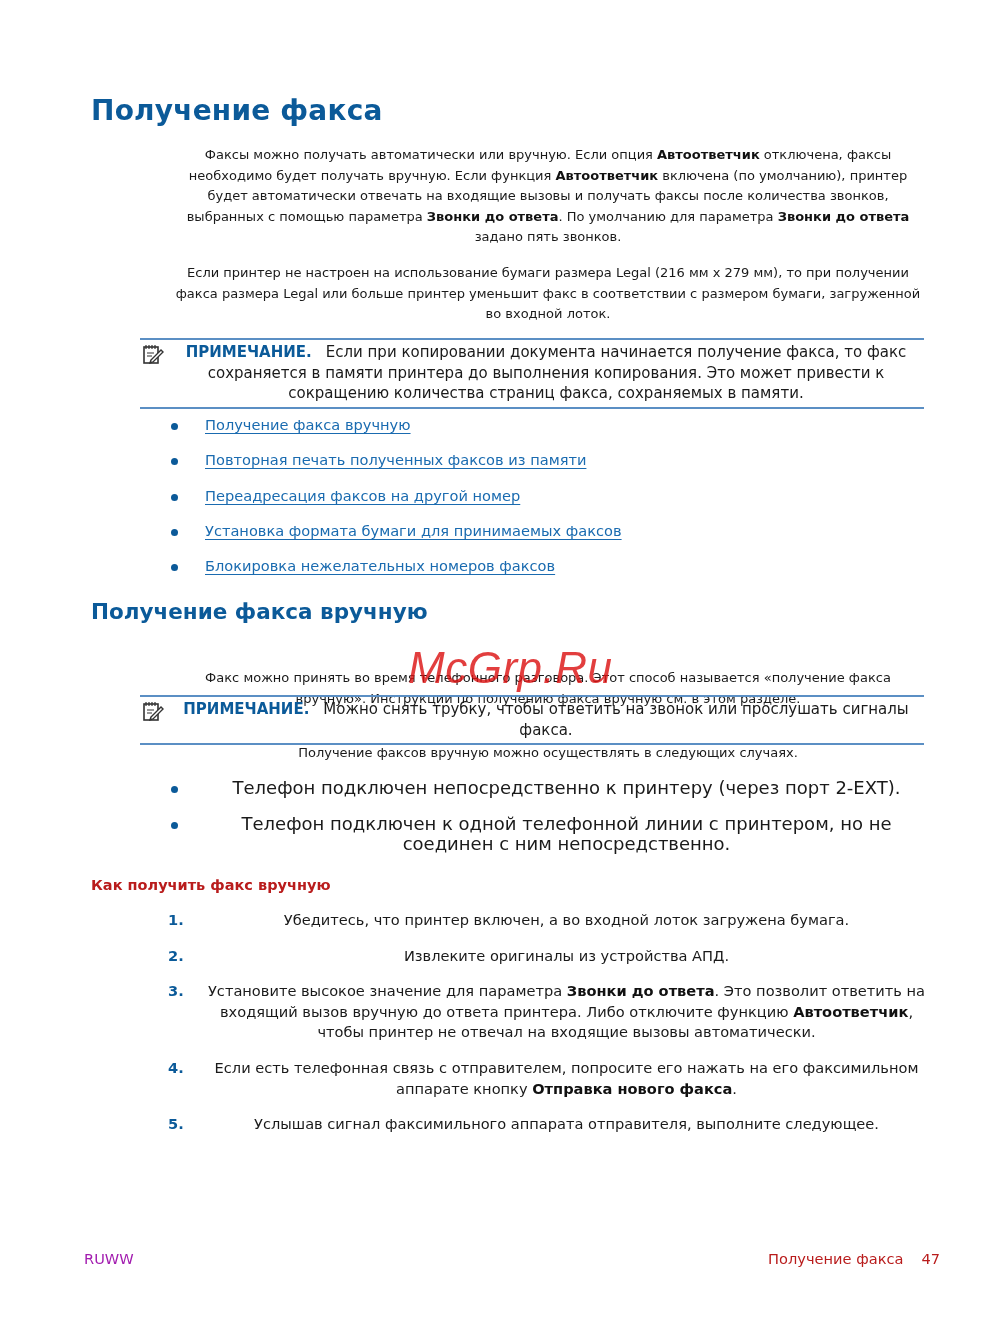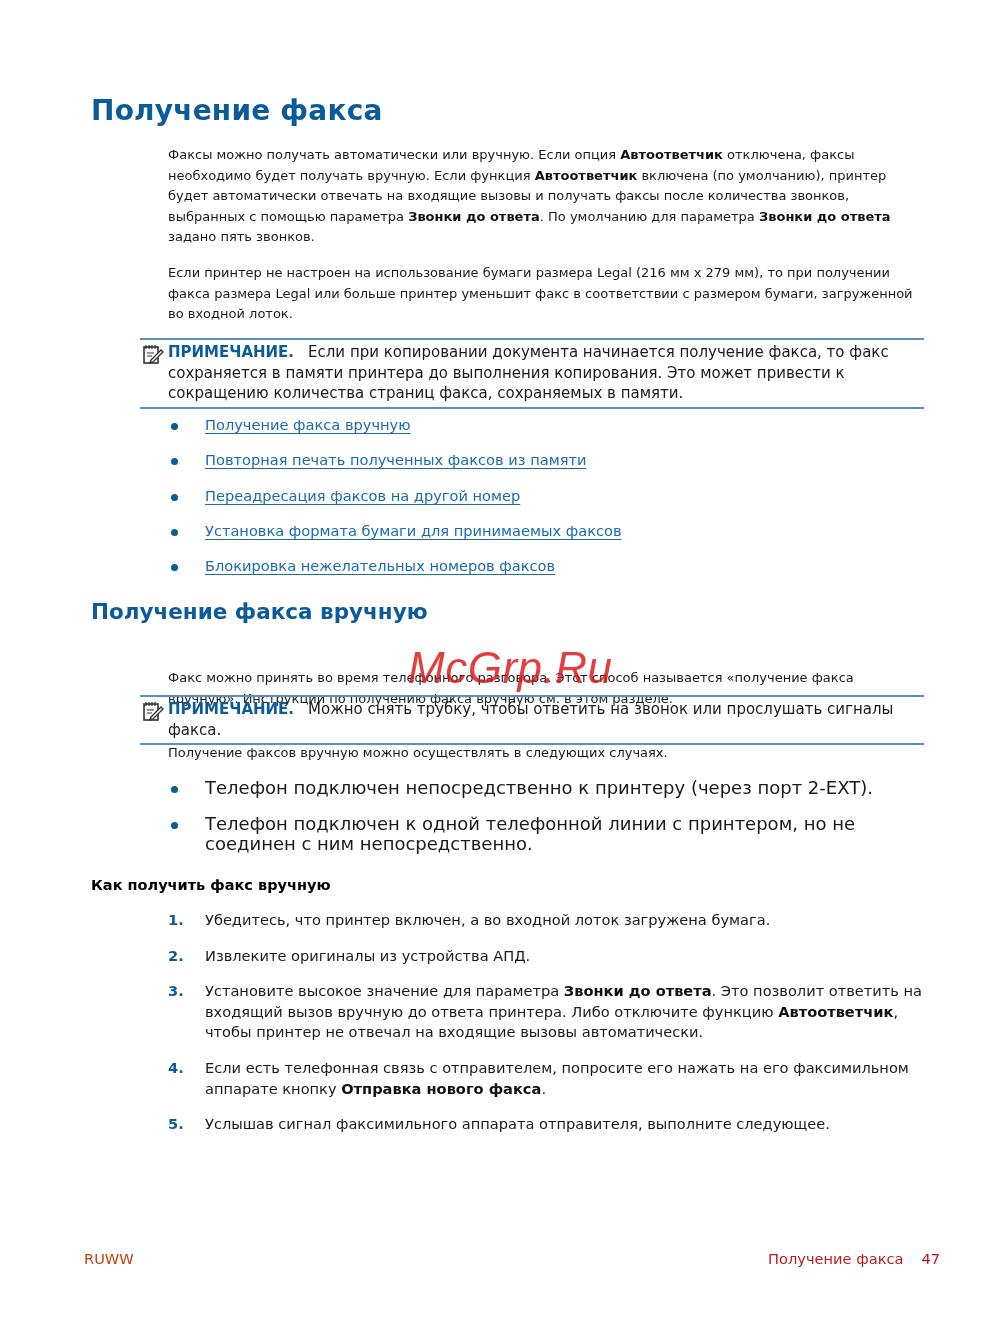--- a/index.html
+++ b/index.html
@@ -11,21 +11,21 @@
       width: 1000px;
       height: 1331px;
       position: relative;
       font-family: "DejaVu Sans", "Liberation Sans", sans-serif;
       color: #1a1a1a;
       overflow: hidden;
     }
     .page {
       position: absolute;
       left: 0; top: 0;
-      width: 1000px; height: 1148px;
+      width: 1000px; height: 1148px; text-align: center;
     }
     .h1 {
       position: absolute;
       left: 91px; top: 94px;
       margin: 0;
       font-size: 28px;
       font-weight: bold;
       color: #0b5a99;
       letter-spacing: 0.2px;
       white-space: nowrap;
@@ -38,21 +38,21 @@
       font-weight: bold;
       color: #0b5a99;
       white-space: nowrap;
     }
     .h3 {
       position: absolute;
       left: 91px; top: 877px;
       margin: 0;
       font-size: 14.5px;
       font-weight: bold;
-      color: #000000;
+      color: #b91c1c;
       white-space: nowrap;
     }
     .para {
       position: absolute;
       left: 168px;
       width: 760px;
       margin: 0;
       font-size: 13px;
       line-height: 20.6px;
       color: #1a1a1a;
@@ -144,21 +144,21 @@
       position: absolute;
       left: 0; top: 0;
       color: #0b5a99;
       font-weight: bold;
     }
     .steps b { font-weight: bold; color: #111; }
     .footer-left {
       position: absolute;
       left: 84px; top: 1250px;
       font-size: 14.6px;
-      color: #c2410c;
+      color: #a21caf;
     }
     .footer-right {
       position: absolute;
       right: 60px; top: 1250px;
       font-size: 14.6px;
       color: #b91c1c;
       white-space: nowrap;
     }
     .footer-right .page-num { margin-left: 18px; }
     .watermark {

